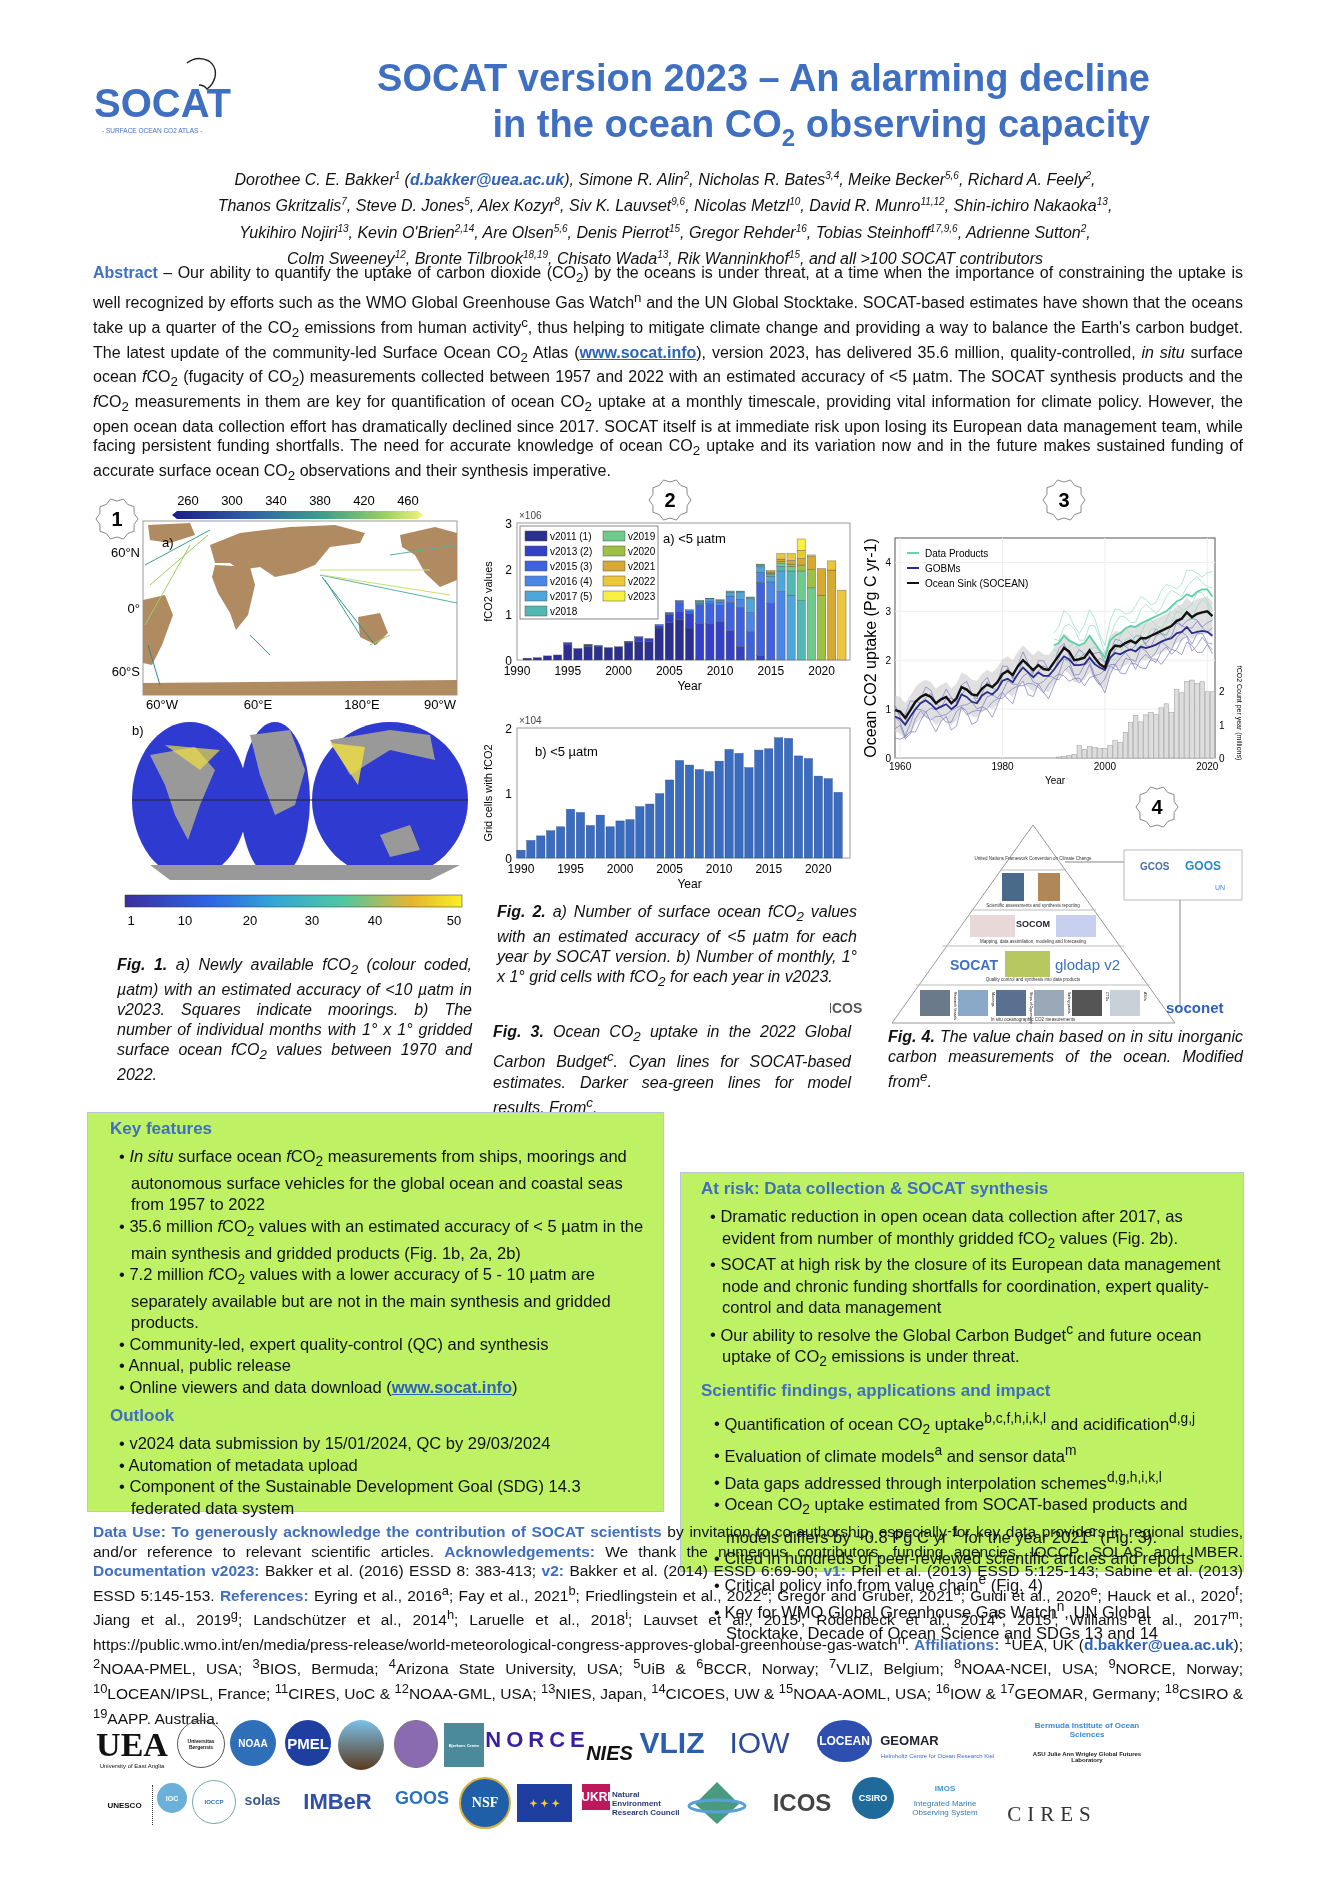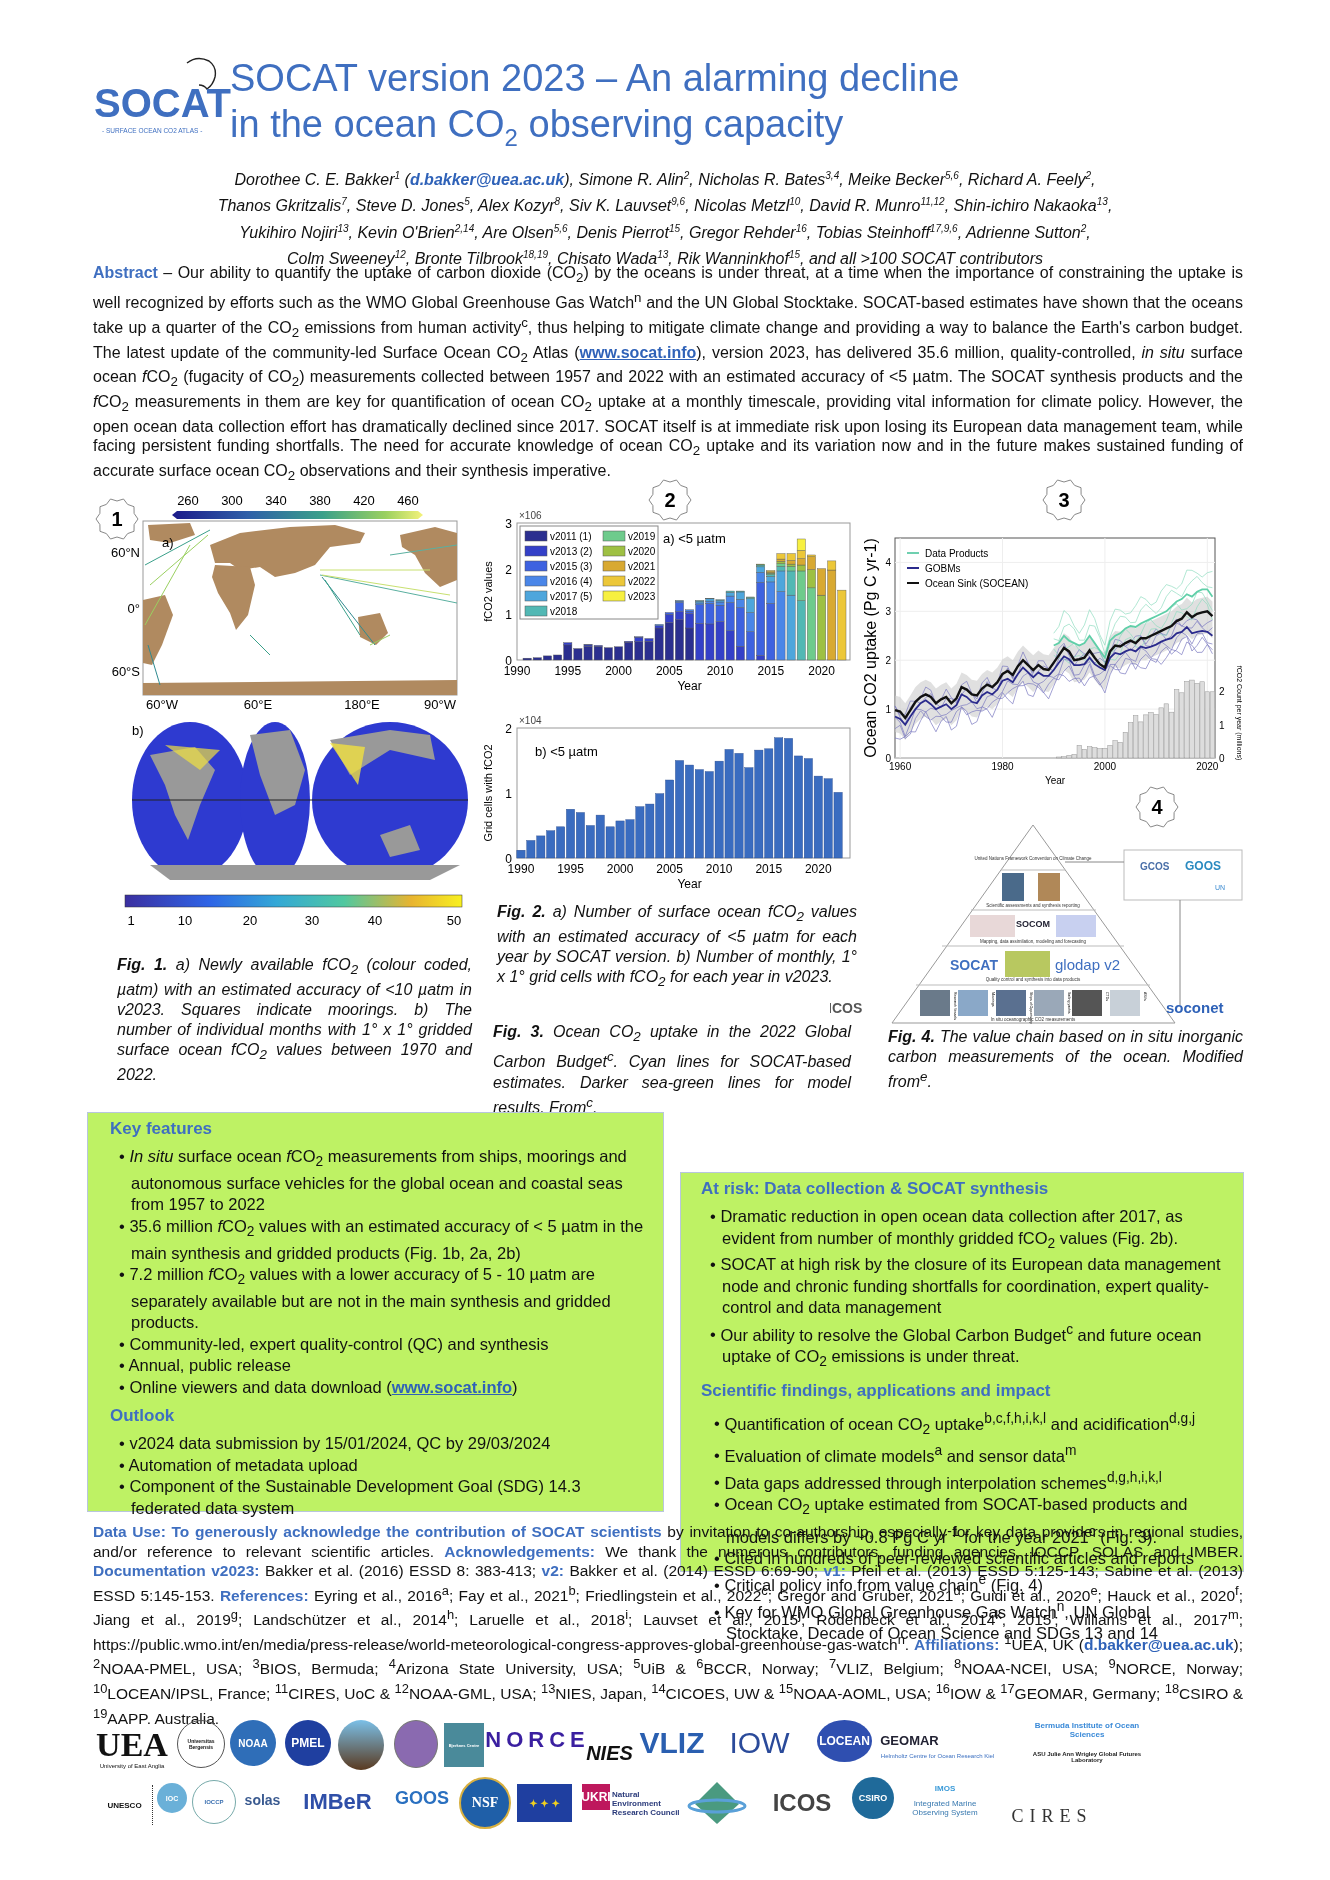--- a/index.html
+++ b/index.html
@@ -1,18 +1,18 @@
 <!DOCTYPE html>
 <html><head>
 <meta charset="utf-8">
 <style>
   html,body{margin:0;padding:0;background:#fff;}
   body{width:1330px;height:1880px;position:relative;font-family:"Liberation Sans",sans-serif;color:#111;overflow:hidden;}
   .abs{position:absolute;}
-  .title{left:230px;top:55px;width:920px;text-align:left;font-size:38px;font-weight:normal;color:#3f6fc0;line-height:46px;}
+  .title{left:230px;top:55px;width:920px;text-align:right;font-size:38px;font-weight:bold;color:#3f6fc0;line-height:46px;}
   .logo{left:92px;top:55px;width:140px;height:85px;}
   .authors{left:120px;top:165px;width:1090px;text-align:center;font-style:italic;font-size:16px;line-height:22px;}
   .authors a, .link{color:#2f62b8;font-weight:bold;text-decoration:none;}
   .ulink{color:#2f62b8;font-weight:bold;text-decoration:underline;}
   .abstract{left:93px;top:263px;width:1150px;font-size:16px;line-height:19.5px;text-align:justify;}
   .abstract .head{color:#3f6fc0;font-weight:bold;}
   .badge{width:44px;height:44px;}
   .badge text{font-weight:bold;font-size:20px;font-family:"Liberation Sans",sans-serif;}
   .cap{font-style:italic;font-size:16px;line-height:20px;text-align:justify;}
   .cap b{font-style:italic;}
@@ -542,21 +542,21 @@
     </div>
   <div class="lg" style="left:0px;top:45px;width:80px;height:12px;font-size:6px;font-weight:normal">
       <span>University of East Anglia</span>
     </div>
   <div class="lg" style="left:85px;top:5px;width:46px;height:46px;border:1.5px solid #555;border-radius:50%;font-size:5px">
       <span>Universitas Bergensis</span>
     </div>
   <div class="lg" style="left:138px;top:5px;width:46px;height:46px;border-radius:50%;background:#2f6eb8;color:#fff;font-size:10px">
       <span>NOAA</span>
     </div>
-  <div class="lg" style="left:193px;top:5px;width:46px;height:46px;border-radius:50%;background:#1f3fa0;color:#fff;font-size:12px">
+  <div class="lg" style="left:193px;top:5px;width:46px;height:46px;border-radius:50%;background:#1f3fa0;color:#fff;font-size:15px">
       <span>PMEL</span>
     </div>
   <div class="lg" style="left:246px;top:5px;width:46px;height:50px;border-radius:50%;background:linear-gradient(#7bc0e8,#5a3a20);color:#fff;font-size:5px"></div>
   <div class="lg" style="left:302px;top:5px;width:42px;height:46px;border-radius:50%;background:#8a6ab0;border:1.5px solid #777"></div>
   <div class="lg" style="left:352px;top:8px;width:40px;height:44px;background:#4a8a9a;color:#fff;font-size:4px">
       <span>Bjerknes Centre</span>
     </div>
   <div class="lg" style="left:398px;top:10px;width:95px;height:30px;color:#3a1fa0;font-size:22px;letter-spacing:5px">
       <span>NORCE</span>
     </div>
@@ -626,16 +626,16 @@
     </div>
   <div class="lg" style="left:760px;top:62px;width:42px;height:42px;border-radius:50%;background:#1f6a9a;color:#fff;font-size:9px">
       <span>CSIRO</span>
     </div>
   <div class="lg" style="left:818px;top:66px;width:70px;height:14px;color:#3a9ad8;font-size:8px">
       <span>IMOS</span>
     </div>
   <div class="lg" style="left:808px;top:82px;width:90px;height:22px;color:#3a7ab0;font-size:8px;font-weight:normal">
       <span>Integrated Marine Observing System</span>
     </div>
-  <div class="lg" style="left:905px;top:62px;width:110px;height:50px;color:#333;font-size:18px;letter-spacing:6px;font-weight:normal;font-family:'Liberation Serif',serif;align-items:flex-end">
+  <div class="lg" style="left:905px;top:62px;width:110px;height:50px;color:#333;font-size:21px;letter-spacing:6px;font-weight:normal;font-family:'Liberation Serif',serif;align-items:flex-end">
       <span>CIRES</span>
     </div>
 </div>
 
 </body></html>

